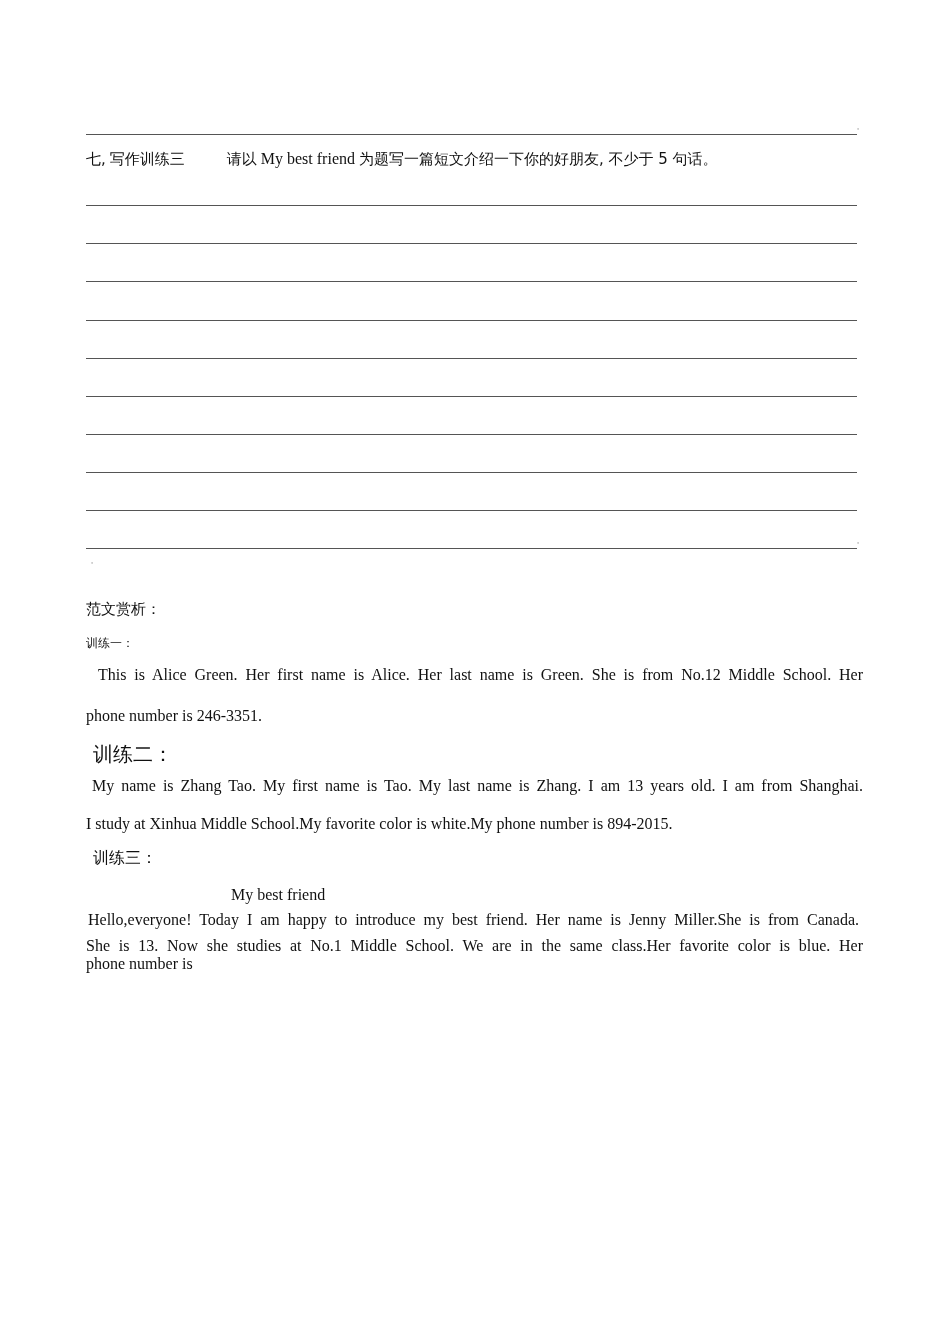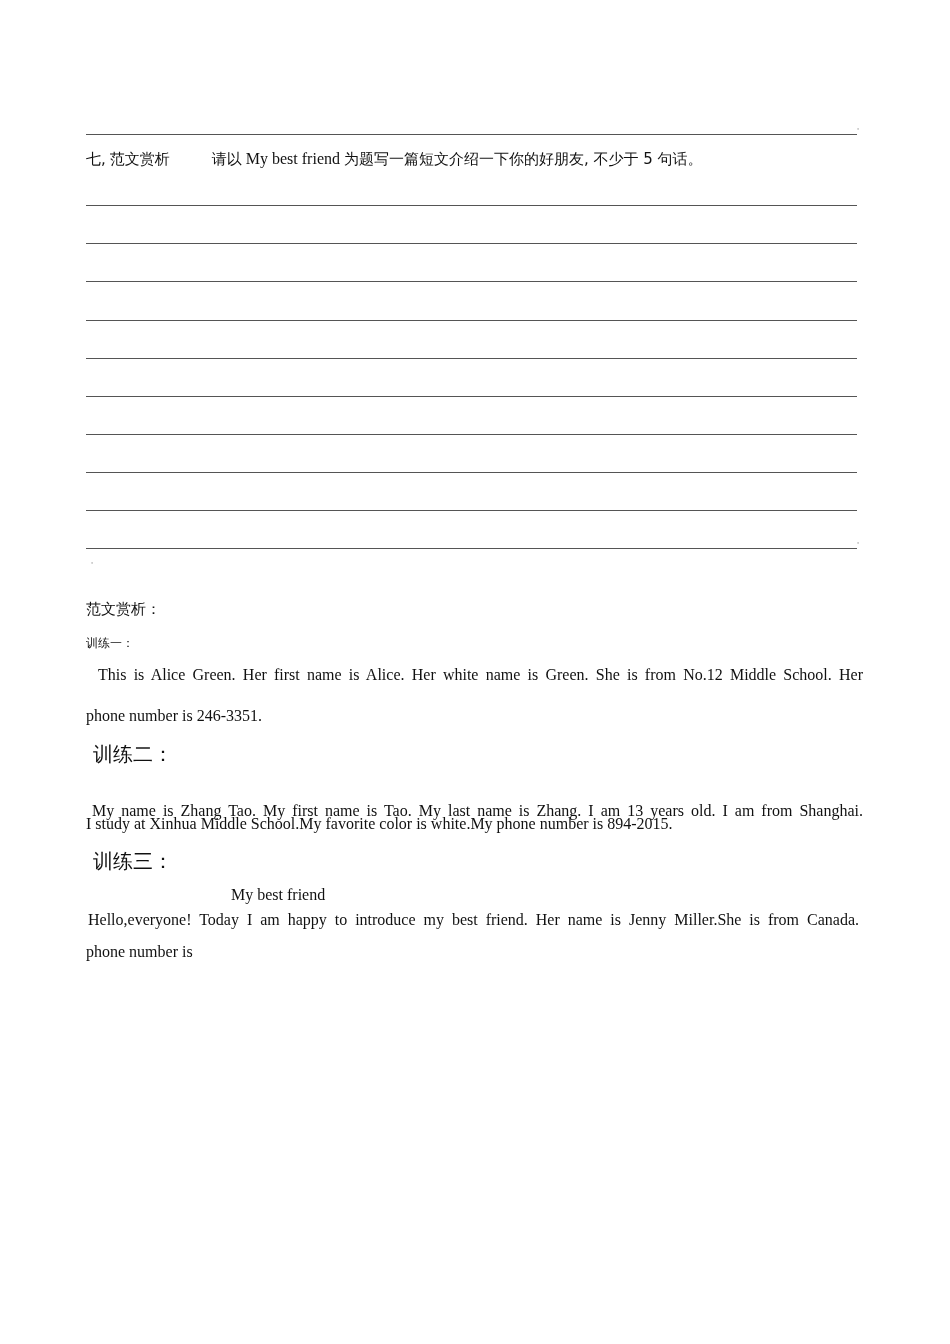--- a/index.html
+++ b/index.html
@@ -71,21 +71,21 @@
     }
   </style>
 </head>
 <body>
 
 <div class="rule" style="top:134px;"></div>
 <span class="mark" style="left:857px; top:126px;">▫</span>
 
 <div class="heading">
   <span class="cn">七,</span>
-  <span class="cn">范文赏析</span>
+  <span class="cn">写作训练三</span>
   <span class="gap"></span>
   <span class="cn">请以</span>
   <span>My best friend</span>
   <span class="cn">为题写一篇短文介绍一下你的好朋友,  不少于 5 句话。</span>
 </div>
 
 <div class="rule" style="top:205px;"></div>
 <div class="rule" style="top:243px;"></div>
 <div class="rule" style="top:281px;"></div>
 <div class="rule" style="top:320px;"></div>
@@ -95,34 +95,35 @@
 <div class="rule" style="top:472px;"></div>
 <div class="rule" style="top:510px;"></div>
 <div class="rule" style="top:548px;"></div>
 <span class="mark" style="left:857px; top:540px;">▫</span>
 <span class="mark" style="left:91px; top:560px;">▫</span>
 
 <div class="label" style="top:600px;">范文赏析：</div>
 
 <div class="label" style="top:635px; font-size:12px;">训练一：</div>
 <div class="para" style="top:666px; left:98px; width:765px;">
-  <span class="line">This is Alice Green. Her first name is Alice. Her white name is Green. She is from No.12 Middle School. Her</span>
+  <span class="line">This is Alice Green. Her first name is Alice. Her last name is Green. She is from No.12 Middle School. Her</span>
 </div>
 <div class="para" style="top:707px;">
   <span class="line last">phone number is 246-3351.</span>
 </div>
 
 <div class="label" style="top:741px; left:93px; font-size:20px;">训练二：</div>
-<div class="para" style="top:802px; left:92px; width:771px;">
+<div class="para" style="top:777px; left:92px; width:771px;">
   <span class="line">My name is Zhang Tao. My first name is Tao. My last name is Zhang. I am 13 years old. I am from Shanghai.</span>
 </div>
 <div class="para" style="top:815px;">
   <span class="line last">I study at Xinhua Middle School.My favorite color is white.My phone number is 894-2015.</span>
 </div>
 
-<div class="label" style="top:848px; left:93px; font-size:20px;">训练三：</div>
+<div class="label" style="top:848px; left:93px; font-size:16px;">训练三：</div>
 <div class="title-line">My best friend</div>
 <div class="para" style="top:911px; left:88px; width:771px;">
   <span class="line">Hello,everyone! Today I am happy to introduce my best friend. Her name is Jenny Miller.She is from Canada.</span>
 </div>
 <div class="para" style="top:937px;">
-  <span class="line last" style="margin-top:6px;">phone number is</span>
+  <span class="line">She is 13. Now she studies at No.1 Middle School. We are in the same class.Her favorite color is blue. Her</span>
+  <span class="line last" style="">phone number is</span>
 </div>
 
 </body></html>

